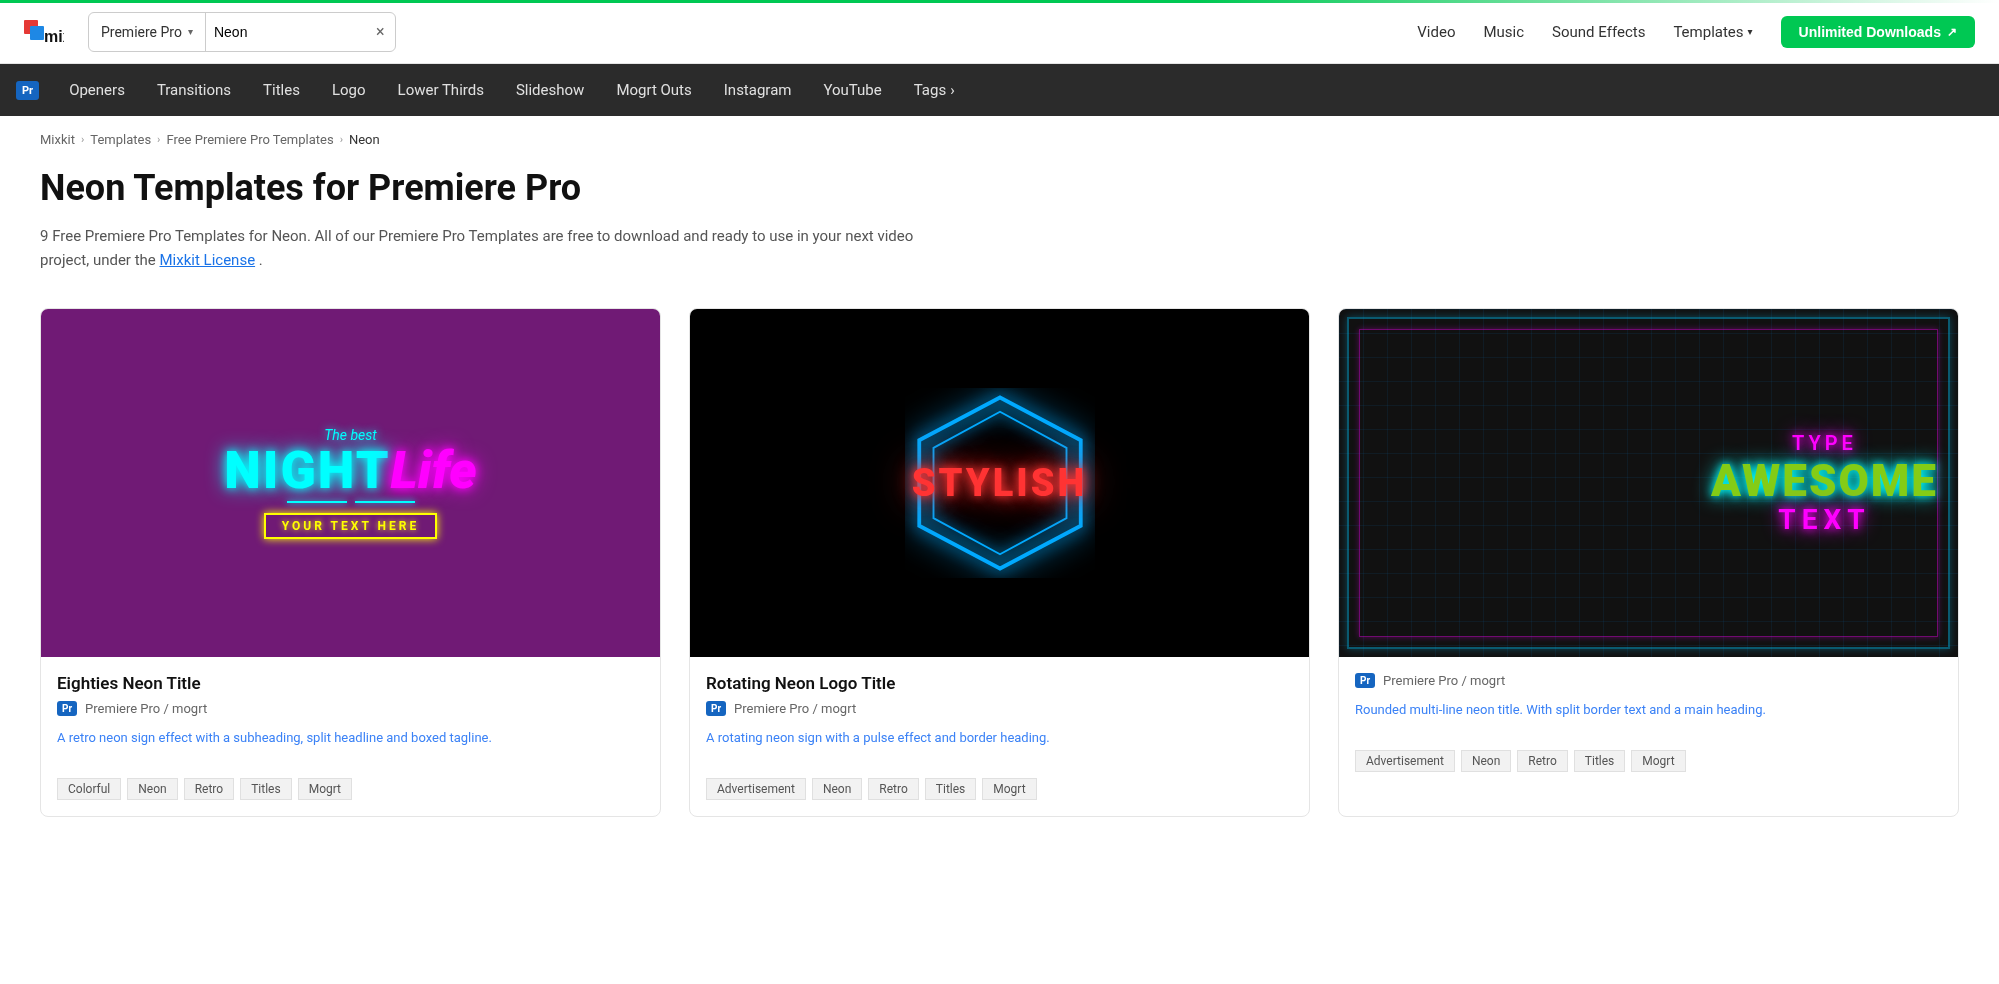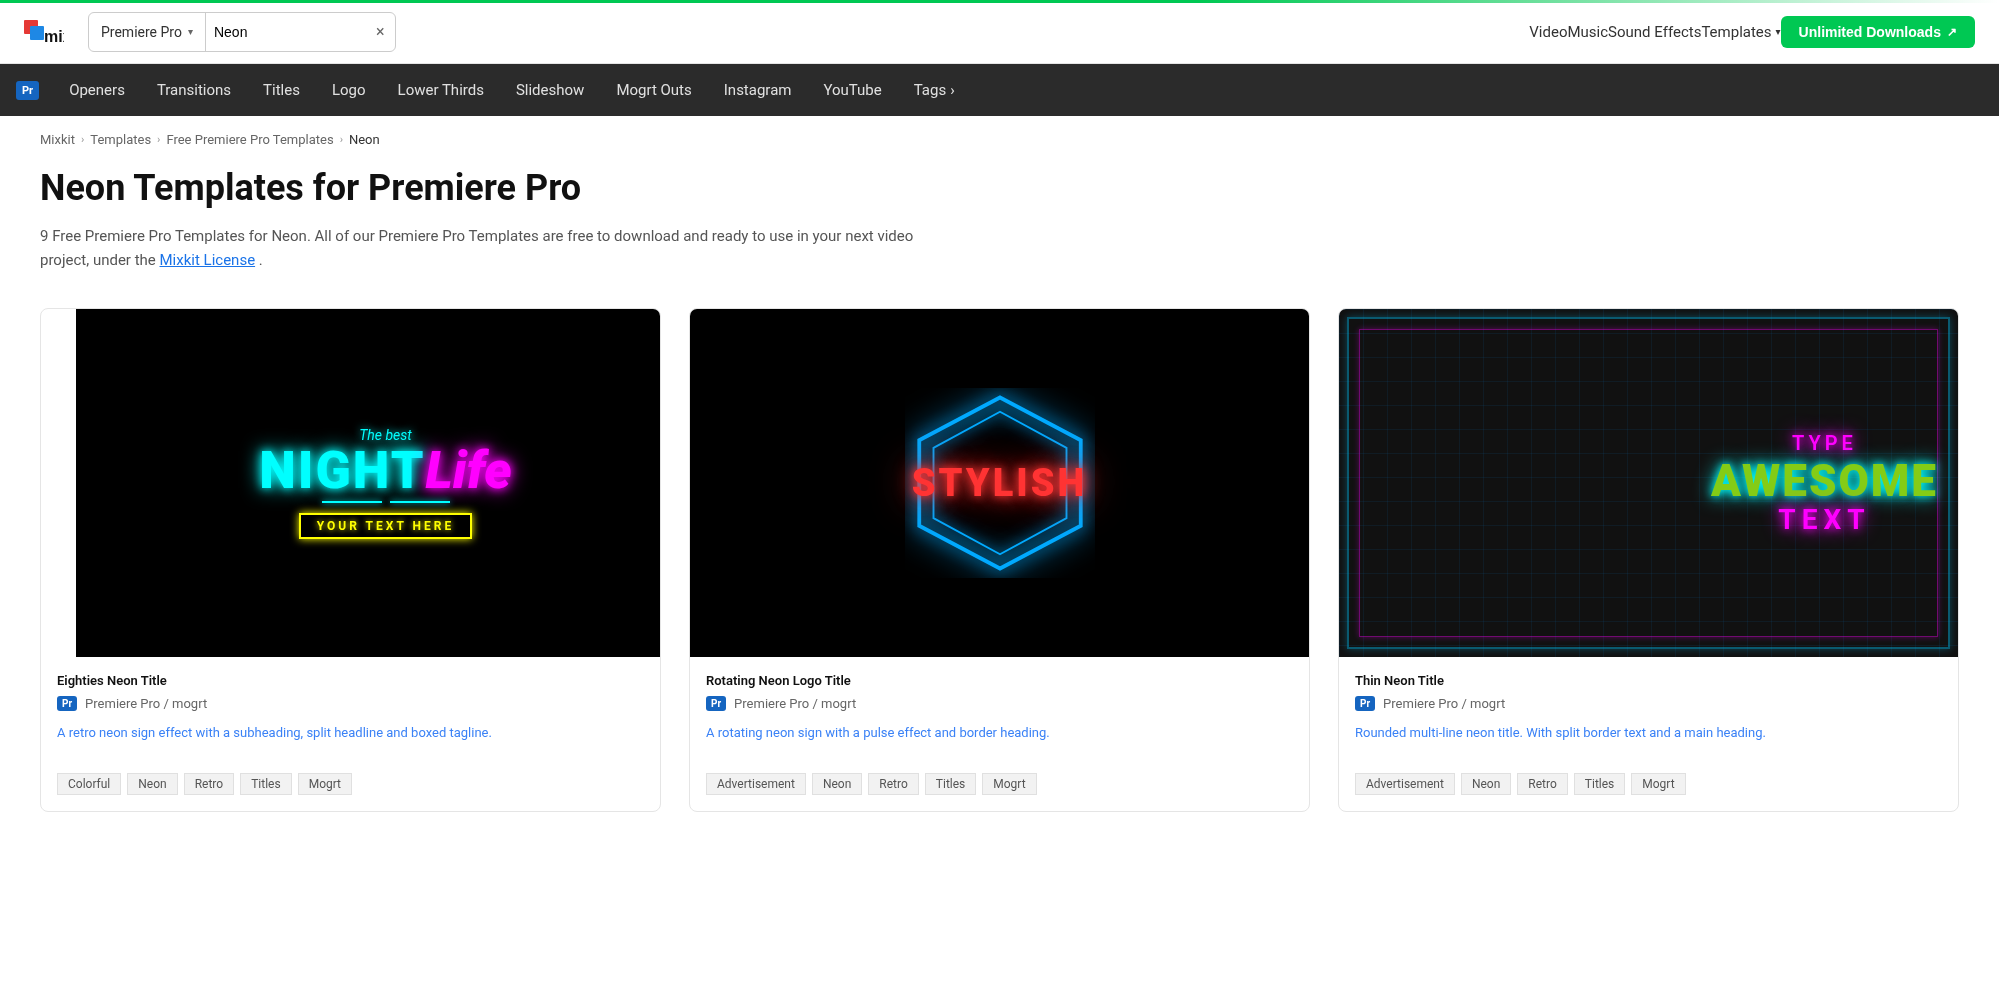--- a/index.html
+++ b/index.html
@@ -60,20 +60,21 @@
       cursor: pointer;
       color: #666;
       font-size: 16px;
       display: flex;
       align-items: center;
       height: 100%;
     }
     .nav-links {
       display: flex;
       align-items: center;
+      gap: 28px;
       margin-left: auto;
     }
     .nav-link {
       font-size: 15px;
       color: #333;
       text-decoration: none;
       cursor: pointer;
       white-space: nowrap;
     }
     .nav-link-dropdown {
@@ -200,21 +201,21 @@
       display: flex;
       align-items: center;
       justify-content: center;
       overflow: hidden;
       position: relative;
     }
     .template-info {
       padding: 16px;
     }
     .template-name {
-      font-size: 13px;
+      font-size: 17px;
       font-weight: 600;
       color: #111;
       margin-bottom: 8px;
     }
     .template-meta {
       display: flex;
       align-items: center;
       gap: 8px;
       margin-bottom: 12px;
     }
@@ -247,22 +248,21 @@
       border: 1px solid #e0e0e0;
       border-radius: 0;
       padding: 3px 10px;
       font-size: 12px;
       color: #555;
       cursor: pointer;
     }
 
     
     .thumb-1 {
-      background: #000000;
-      margin-left: 35px;
+      background: #701a75;
     }
     .neon-nightlife {
       text-align: center;
       padding: 20px;
     }
     .neon-best {
       color: #0ff;
       font-size: 14px;
       font-style: italic;
       text-shadow: 0 0 8px #0ff;
@@ -525,21 +525,20 @@
         <div class="grid-bg"></div>
         <div class="neon-border-box"></div>
         <div class="neon-border-inner"></div>
         <div class="neon-type-wrap" style="position:relative;z-index:2;">
           <div class="neon-type-label">TYPE</div>
           <div class="neon-awesome">AWESOME</div>
           <div class="neon-text-label">TEXT</div>
         </div>
       </div>
       <div class="template-info">
-        <div class="template-name">Thin Neon Title</div>
         <div class="template-meta">
           <span class="pr-badge-sm">Pr</span>
           <span class="template-type">Premiere Pro / mogrt</span>
         </div>
         <div class="template-desc">Rounded multi-line neon title. With split border text and a main heading.</div>
         <div class="template-tags">
           <span class="tag">Advertisement</span>
           <span class="tag">Neon</span>
           <span class="tag">Retro</span>
           <span class="tag">Titles</span>

